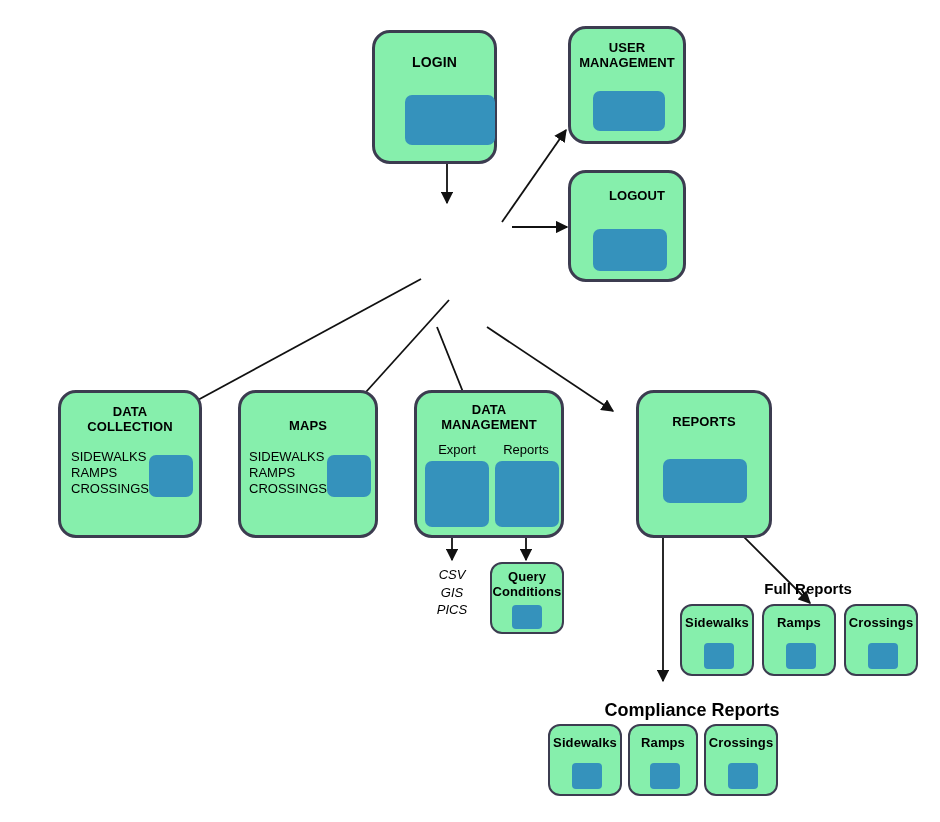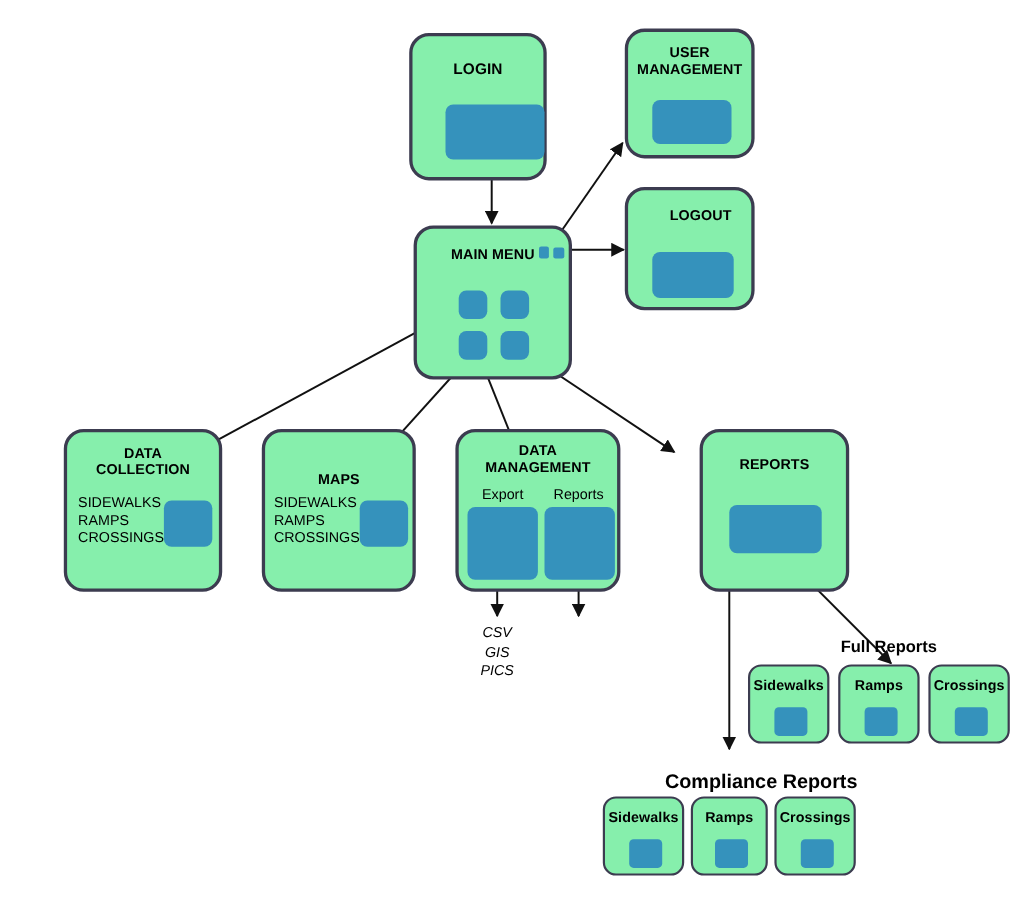--- a/index.html
+++ b/index.html
@@ -84,42 +84,32 @@
     <div class="node-title" style="top:12px;font-size:13px;white-space:pre-line;">USER
 MANAGEMENT</div>
     <div class="chip" style="left:22px;top:62px;width:72px;height:40px;"></div>
   </div>
 
   <div class="node" style="left:568px;top:170px;width:118px;height:112px;">
     <div class="node-title" style="top:16px;font-size:13px;padding-left:20px;">LOGOUT</div>
     <div class="chip" style="left:22px;top:56px;width:74px;height:42px;"></div>
   </div>
 
-  <div class="node" style="left:376px;top:205px;width:144px;height:140px;">
-    <div class="node-title" style="top:16px;font-size:13px;">MAIN MENU</div>
-    <div class="chip xs" style="left:111px;top:16px;width:9px;height:11px;"></div>
-    <div class="chip xs" style="left:124px;top:17px;width:10px;height:10px;"></div>
-
-    <div class="chip" style="left:38px;top:56px;width:26px;height:26px;"></div>
-    <div class="chip" style="left:76px;top:56px;width:26px;height:26px;"></div>
-    <div class="chip" style="left:38px;top:93px;width:26px;height:26px;"></div>
-    <div class="chip" style="left:76px;top:93px;width:26px;height:26px;"></div>
-  </div>
 
   <div class="node" style="left:58px;top:390px;width:144px;height:148px;">
     <div class="node-title" style="top:12px;font-size:13px;white-space:pre-line;">DATA
 COLLECTION</div>
     <div class="itemlist" style="left:10px;top:56px;font-size:13px;">SIDEWALKS
 RAMPS
 CROSSINGS</div>
     <div class="chip" style="left:88px;top:62px;width:44px;height:42px;"></div>
   </div>
 
   <div class="node" style="left:238px;top:390px;width:140px;height:148px;">
-    <div class="node-title" style="top:36px;font-size:13px;">MAPS</div>
+    <div class="node-title" style="top:26px;font-size:13px;">MAPS</div>
     <div class="itemlist" style="left:8px;top:56px;font-size:13px;">SIDEWALKS
 RAMPS
 CROSSINGS</div>
     <div class="chip" style="left:86px;top:62px;width:44px;height:42px;"></div>
   </div>
 
   <div class="node" style="left:414px;top:390px;width:150px;height:148px;">
     <div class="node-title" style="top:10px;font-size:13px;white-space:pre-line;">DATA
 MANAGEMENT</div>
     <div class="plain-label" style="left:8px;top:49px;width:64px;font-size:13px;font-weight:normal;">Export</div>
@@ -130,20 +120,25 @@
 
   <div class="node" style="left:636px;top:390px;width:136px;height:148px;">
     <div class="node-title" style="top:22px;font-size:13px;">REPORTS</div>
     <div class="chip" style="left:24px;top:66px;width:84px;height:44px;"></div>
   </div>
 
   <div class="stack-label" style="left:412px;top:566px;width:80px;font-size:13px;">CSV
 GIS
 PICS</div>
 
+  <div class="node thin" style="left:490px;top:562px;width:74px;height:72px;">
+    <div class="node-title" style="top:6px;font-size:13px;white-space:pre-line;">Query
+Conditions</div>
+    <div class="chip sm" style="left:20px;top:41px;width:30px;height:24px;"></div>
+  </div>
 
   <div class="group-title" style="left:718px;top:580px;width:180px;font-size:15px;">Full Reports</div>
 
   <div class="node thin" style="left:680px;top:604px;width:74px;height:72px;">
     <div class="node-title" style="top:10px;font-size:13px;">Sidewalks</div>
     <div class="chip sm" style="left:22px;top:37px;width:30px;height:26px;"></div>
   </div>
 
   <div class="node thin" style="left:762px;top:604px;width:74px;height:72px;">
     <div class="node-title" style="top:10px;font-size:13px;">Ramps</div>

